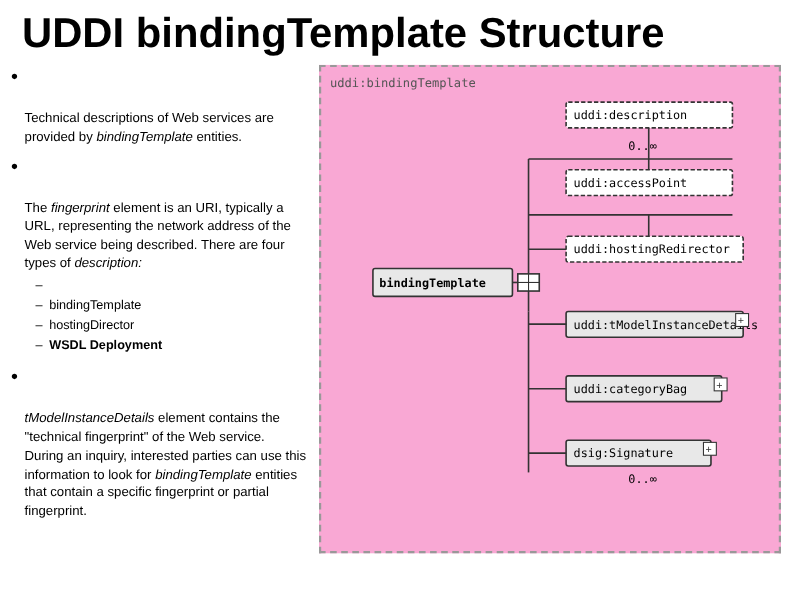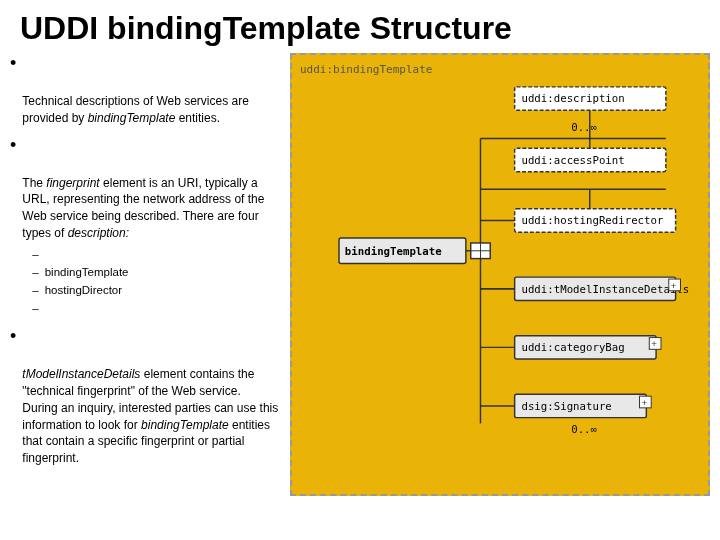--- a/index.html
+++ b/index.html
@@ -6,21 +6,21 @@
     body {
       font-family: Arial, sans-serif;
       background: #fff;
       width: 720px;
       height: 540px;
       overflow: hidden;
       position: relative;
     }
 
     .page-title {
-      font-size: 32px;
+      font-size: 38px;
       font-weight: bold;
       padding: 10px 20px 6px 20px;
       color: #000;
     }
 
     .content-area {
       display: flex;
       padding: 0 10px;
       gap: 10px;
     }
@@ -70,21 +70,21 @@
       font-size: 11.5px;
     }
 
     .sub-dash {
       color: #000;
     }
 
     .right-panel {
       flex: 1;
       border: 2px dashed #999;
-      background: #eab308;
+      background: #f9a8d4;
       padding: 8px;
       position: relative;
       min-height: 430px;
     }
 
     .diagram-title {
       font-size: 11px;
       color: #555;
       font-family: monospace;
       margin-bottom: 6px;
@@ -149,20 +149,21 @@
           <div class="sub-item">
             <span class="sub-dash">–</span>
             <span>bindingTemplate</span>
           </div>
           <div class="sub-item">
             <span class="sub-dash">–</span>
             <span>hostingDirector</span>
           </div>
           <div class="sub-item">
             <span class="sub-dash">–</span>
+            <span><b>WSDL Deployment</b></span>
           </div>
         </div>
       </span>
     </div>
 
     <div class="bullet-item">
       <span class="bullet-dot">•</span>
       <span class="bullet-text">
         <i>tModelInstanceDetails</i> element contains the "technical fingerprint" of the Web service.<br>
         During an inquiry, interested parties can use this information to look for <i>bindingTemplate</i> entities that contain a specific fingerprint or partial fingerprint.

